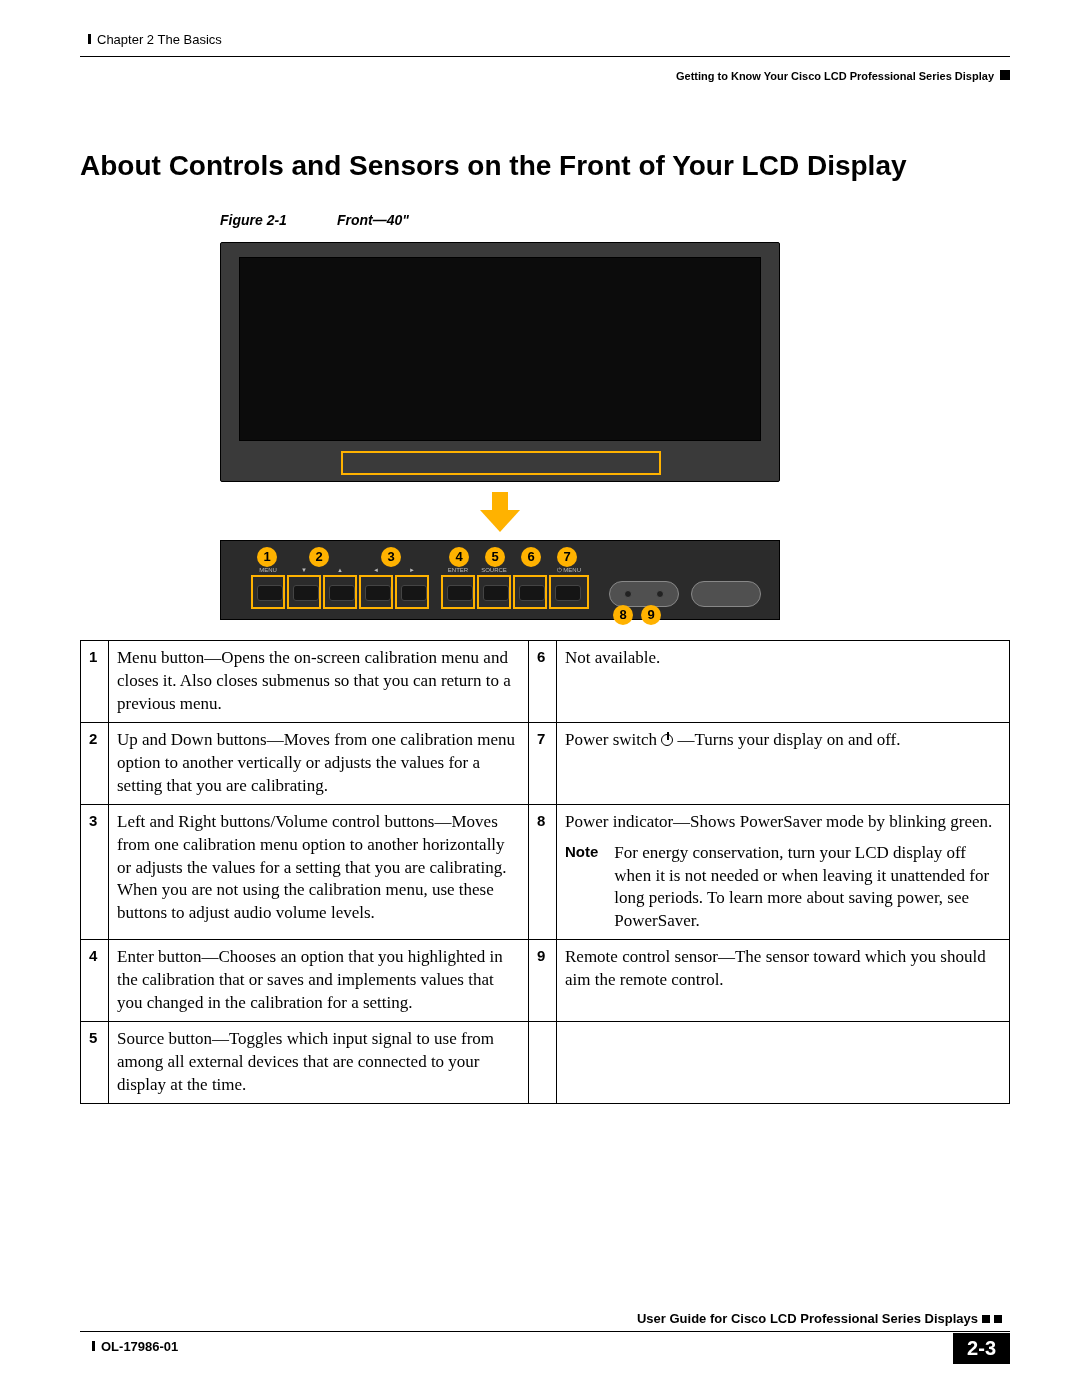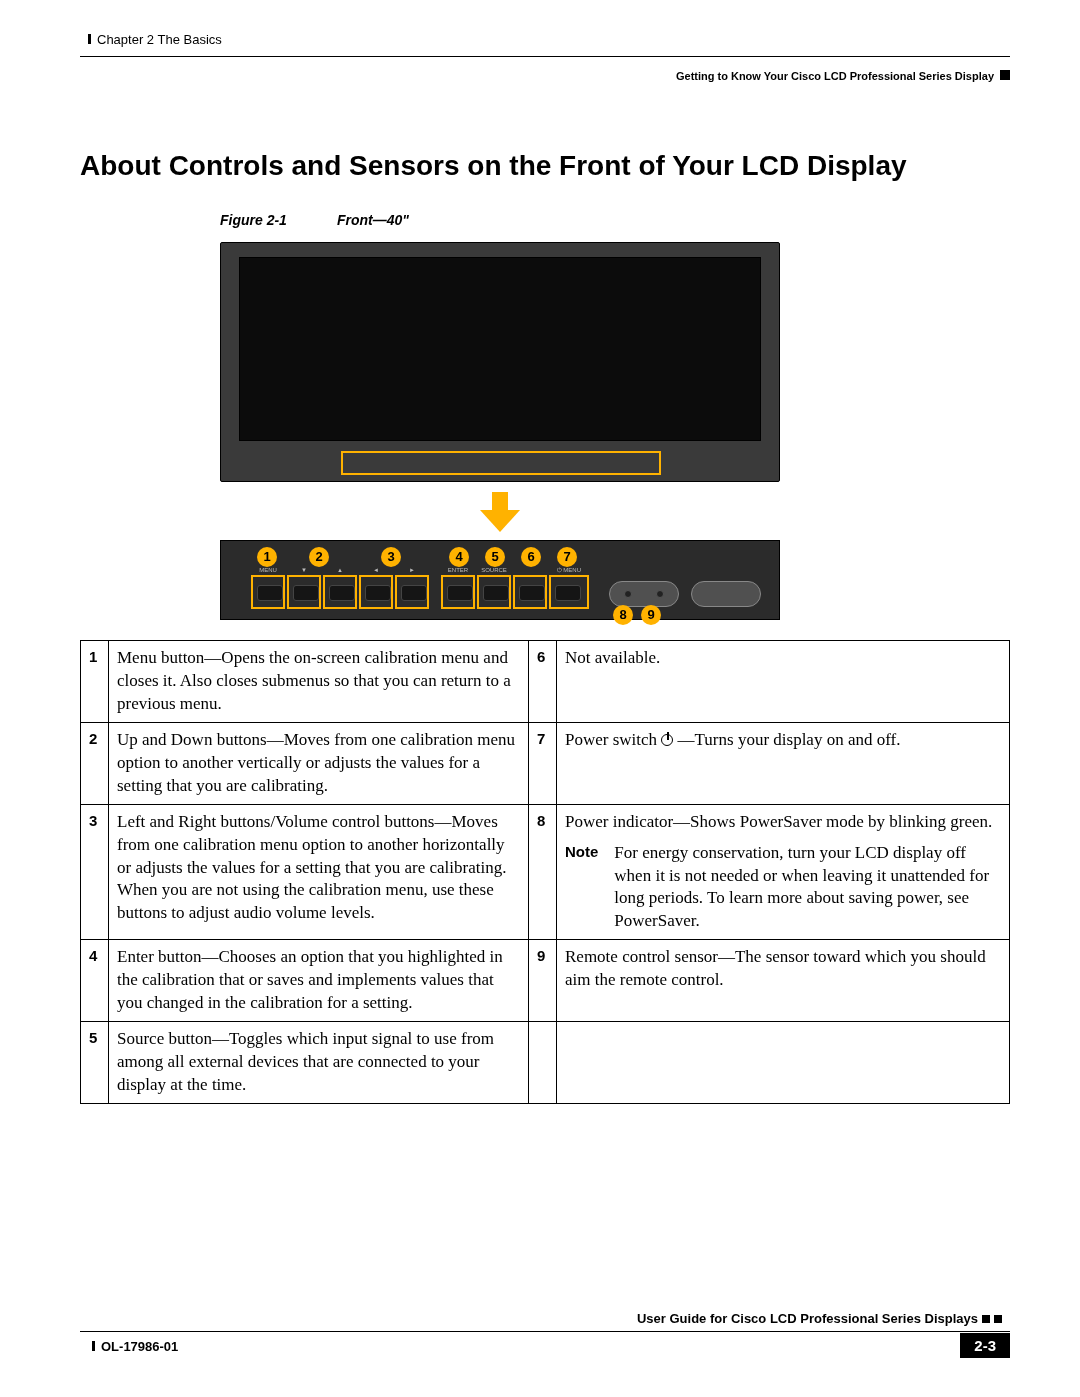--- a/index.html
+++ b/index.html
@@ -250,21 +250,21 @@
   .ftr-doc {
     position:absolute; top:28px; left:12px;
     font-family: Arial, Helvetica, sans-serif;
     font-size: 13px; font-weight: bold;
   }
   .ftr-doc .bar { display:inline-block; width:3px; height:10px; background:#000; margin-right:6px; vertical-align:baseline;}
   .ftr-page {
     position:absolute; top:22px; right:0;
     background:#000; color:#fff;
     font-family: Arial, Helvetica, sans-serif;
-    font-size:15px; font-weight:bold;
+    font-size:20px; font-weight:bold;
     padding:4px 14px;
   }
 </style>
 </head>
 <body>
 
 <div class="page">
 
   <div class="hdr">
     <div class="hdr-left">

